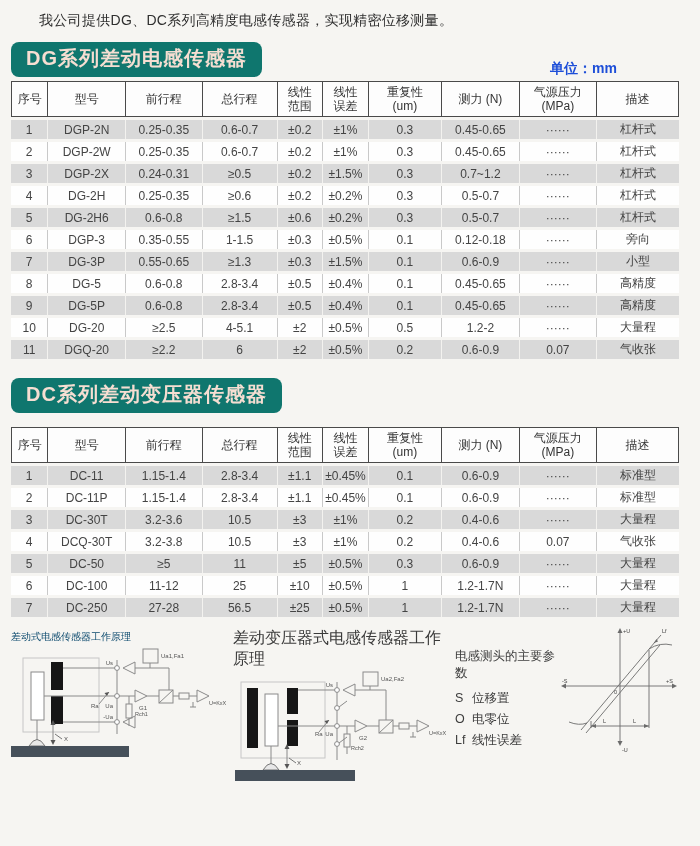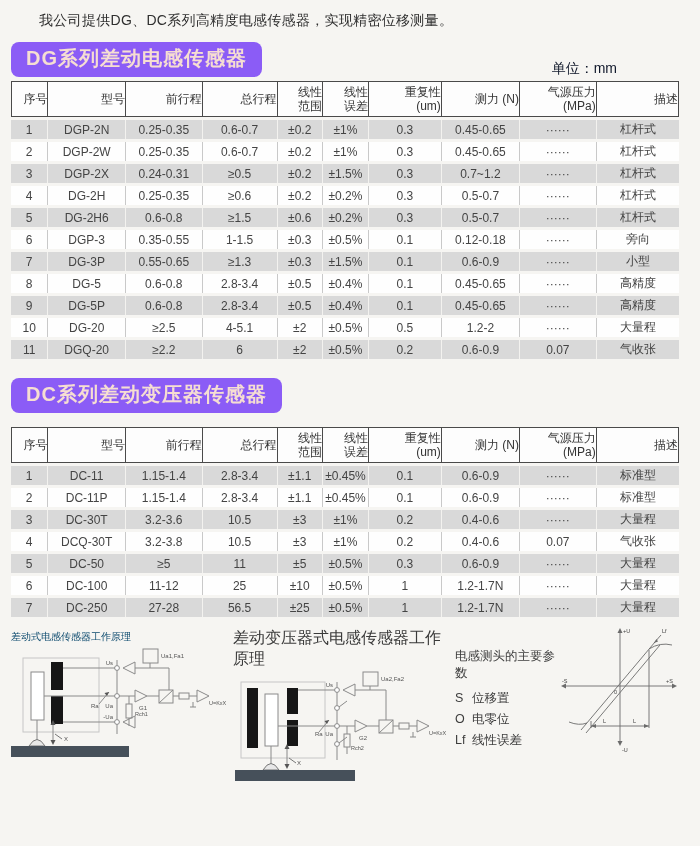--- a/index.html
+++ b/index.html
@@ -4,27 +4,27 @@
 <style>
   html,body{margin:0;padding:0;}
   body{width:700px;height:846px;background:#f6f5f2;font-family:"Liberation Sans","DejaVu Sans",sans-serif;color:#3a3a3a;overflow:hidden;}
   .page{box-sizing:border-box;width:696px;height:846px;padding:10px 17px 0 11px;border-radius:27px;}
 
   
   .intro p{margin:0;font-size:14px;line-height:20px;text-indent:2em;color:#2f2f2f;letter-spacing:.3px;}
 
   
   .banner-row{position:relative;margin-top:12px;height:34px;}
-  .banner{display:inline-block;background:#8b5cf6;color:#f6ded2;font-size:20px;font-weight:bold;letter-spacing:1px;padding:3px 15px 5px 15px;border-radius:8px;}
-  .unit{position:absolute;right:62px;bottom:-2px;font-size:14px;font-weight:normal;color:#0f172a;}
+  .banner{display:inline-block;background:#0f766e;color:#f6ded2;font-size:20px;font-weight:bold;letter-spacing:1px;padding:3px 15px 5px 15px;border-radius:8px;}
+  .unit{position:absolute;right:62px;bottom:-2px;font-size:14px;font-weight:bold;color:#1d4ed8;}
 
   
   table{width:100%;border-collapse:separate;border-spacing:0 3px;margin-top:2px;table-layout:fixed;}
   thead th{background:#fdfdfd;border-top:1px solid #4a4a4a;border-bottom:1px solid #4a4a4a;border-right:1px solid #4a4a4a;
-    font-weight:normal;font-size:12px;line-height:14px;height:32px;white-space:pre-line;text-align:right;vertical-align:middle;color:#333;padding:1px 0;}
+    font-weight:normal;font-size:12px;line-height:14px;height:32px;white-space:pre-line;text-align:center;vertical-align:middle;color:#333;padding:1px 0;}
   thead th:first-child{border-left:1px solid #4a4a4a;}
   tbody td{height:19px;font-size:12px;text-align:center;vertical-align:middle;color:#444;border-right:1px solid #c9c9c9;padding:0 1px;}
   tbody td:last-child{border-right:none;}
   tr.shade td{background:#d9d9d9;border-right-color:#f3f2ef;}
   tr.plain td{background:#fefefe;}
 
   
   .bottom{display:flex;margin-top:8px;align-items:flex-start;}
   .pcol{width:230px;}
   .pcol .cap{font-size:10px;color:#0c4a6e;margin:2px 0 2px 0;}

